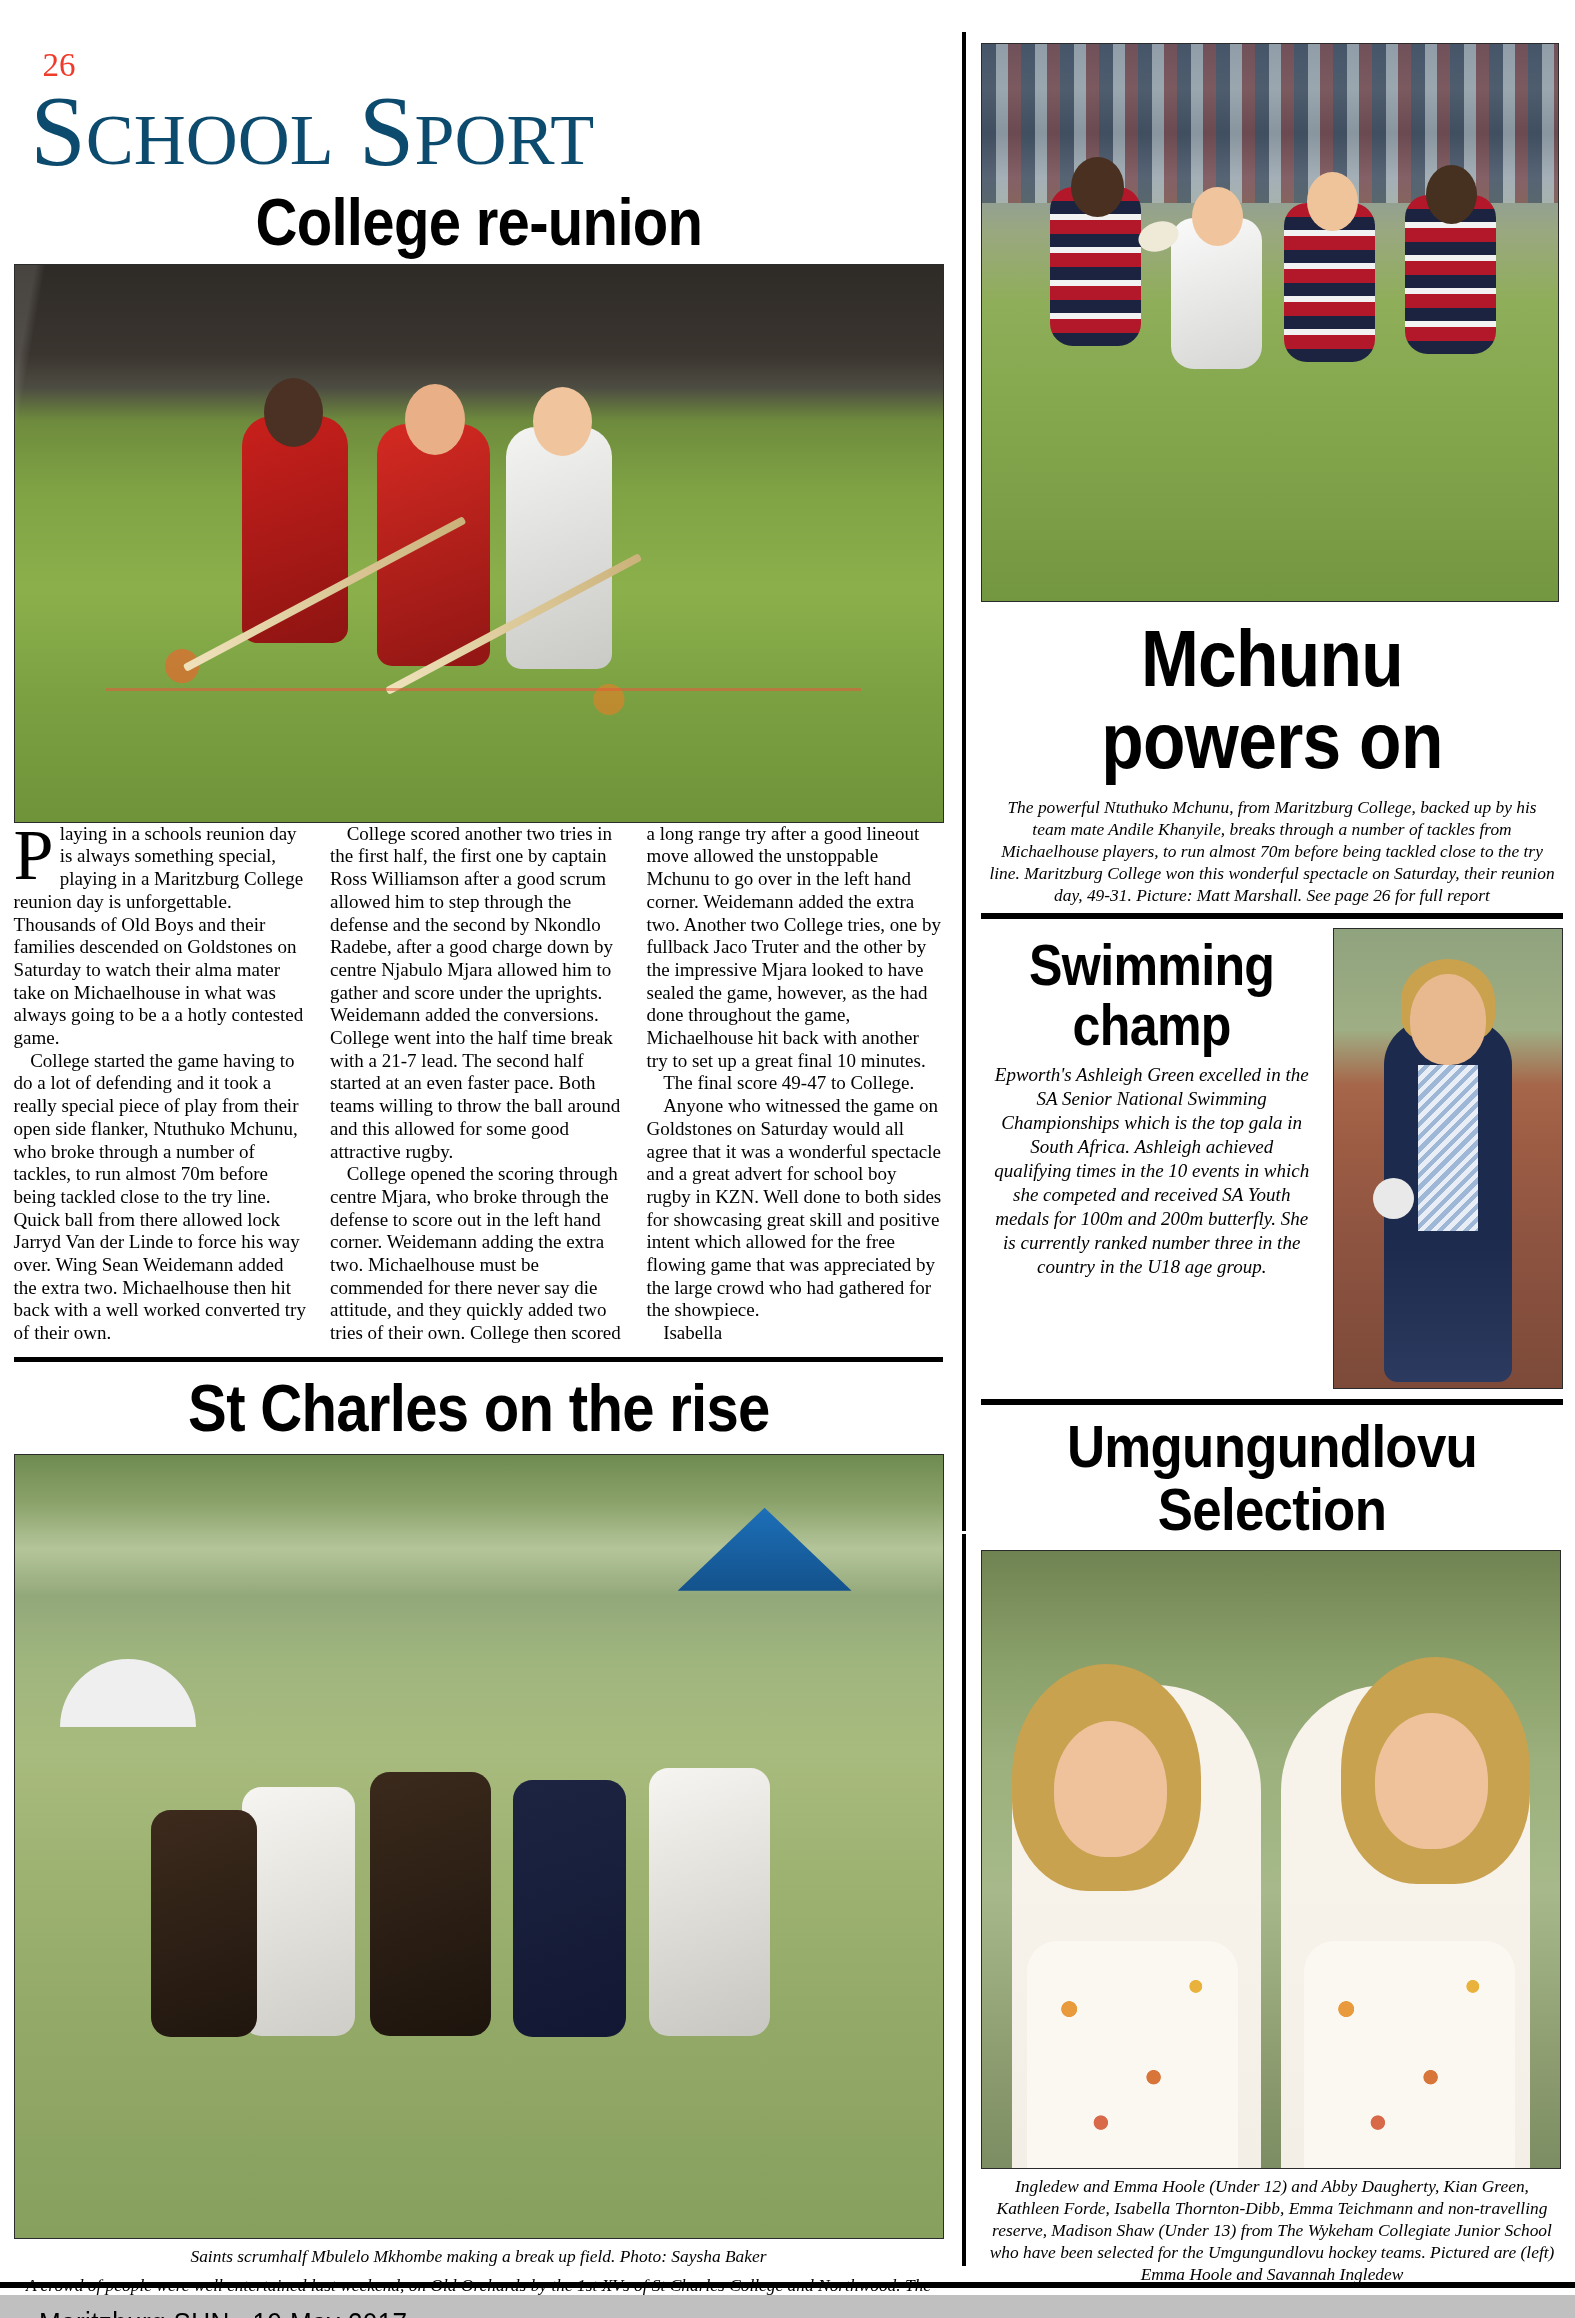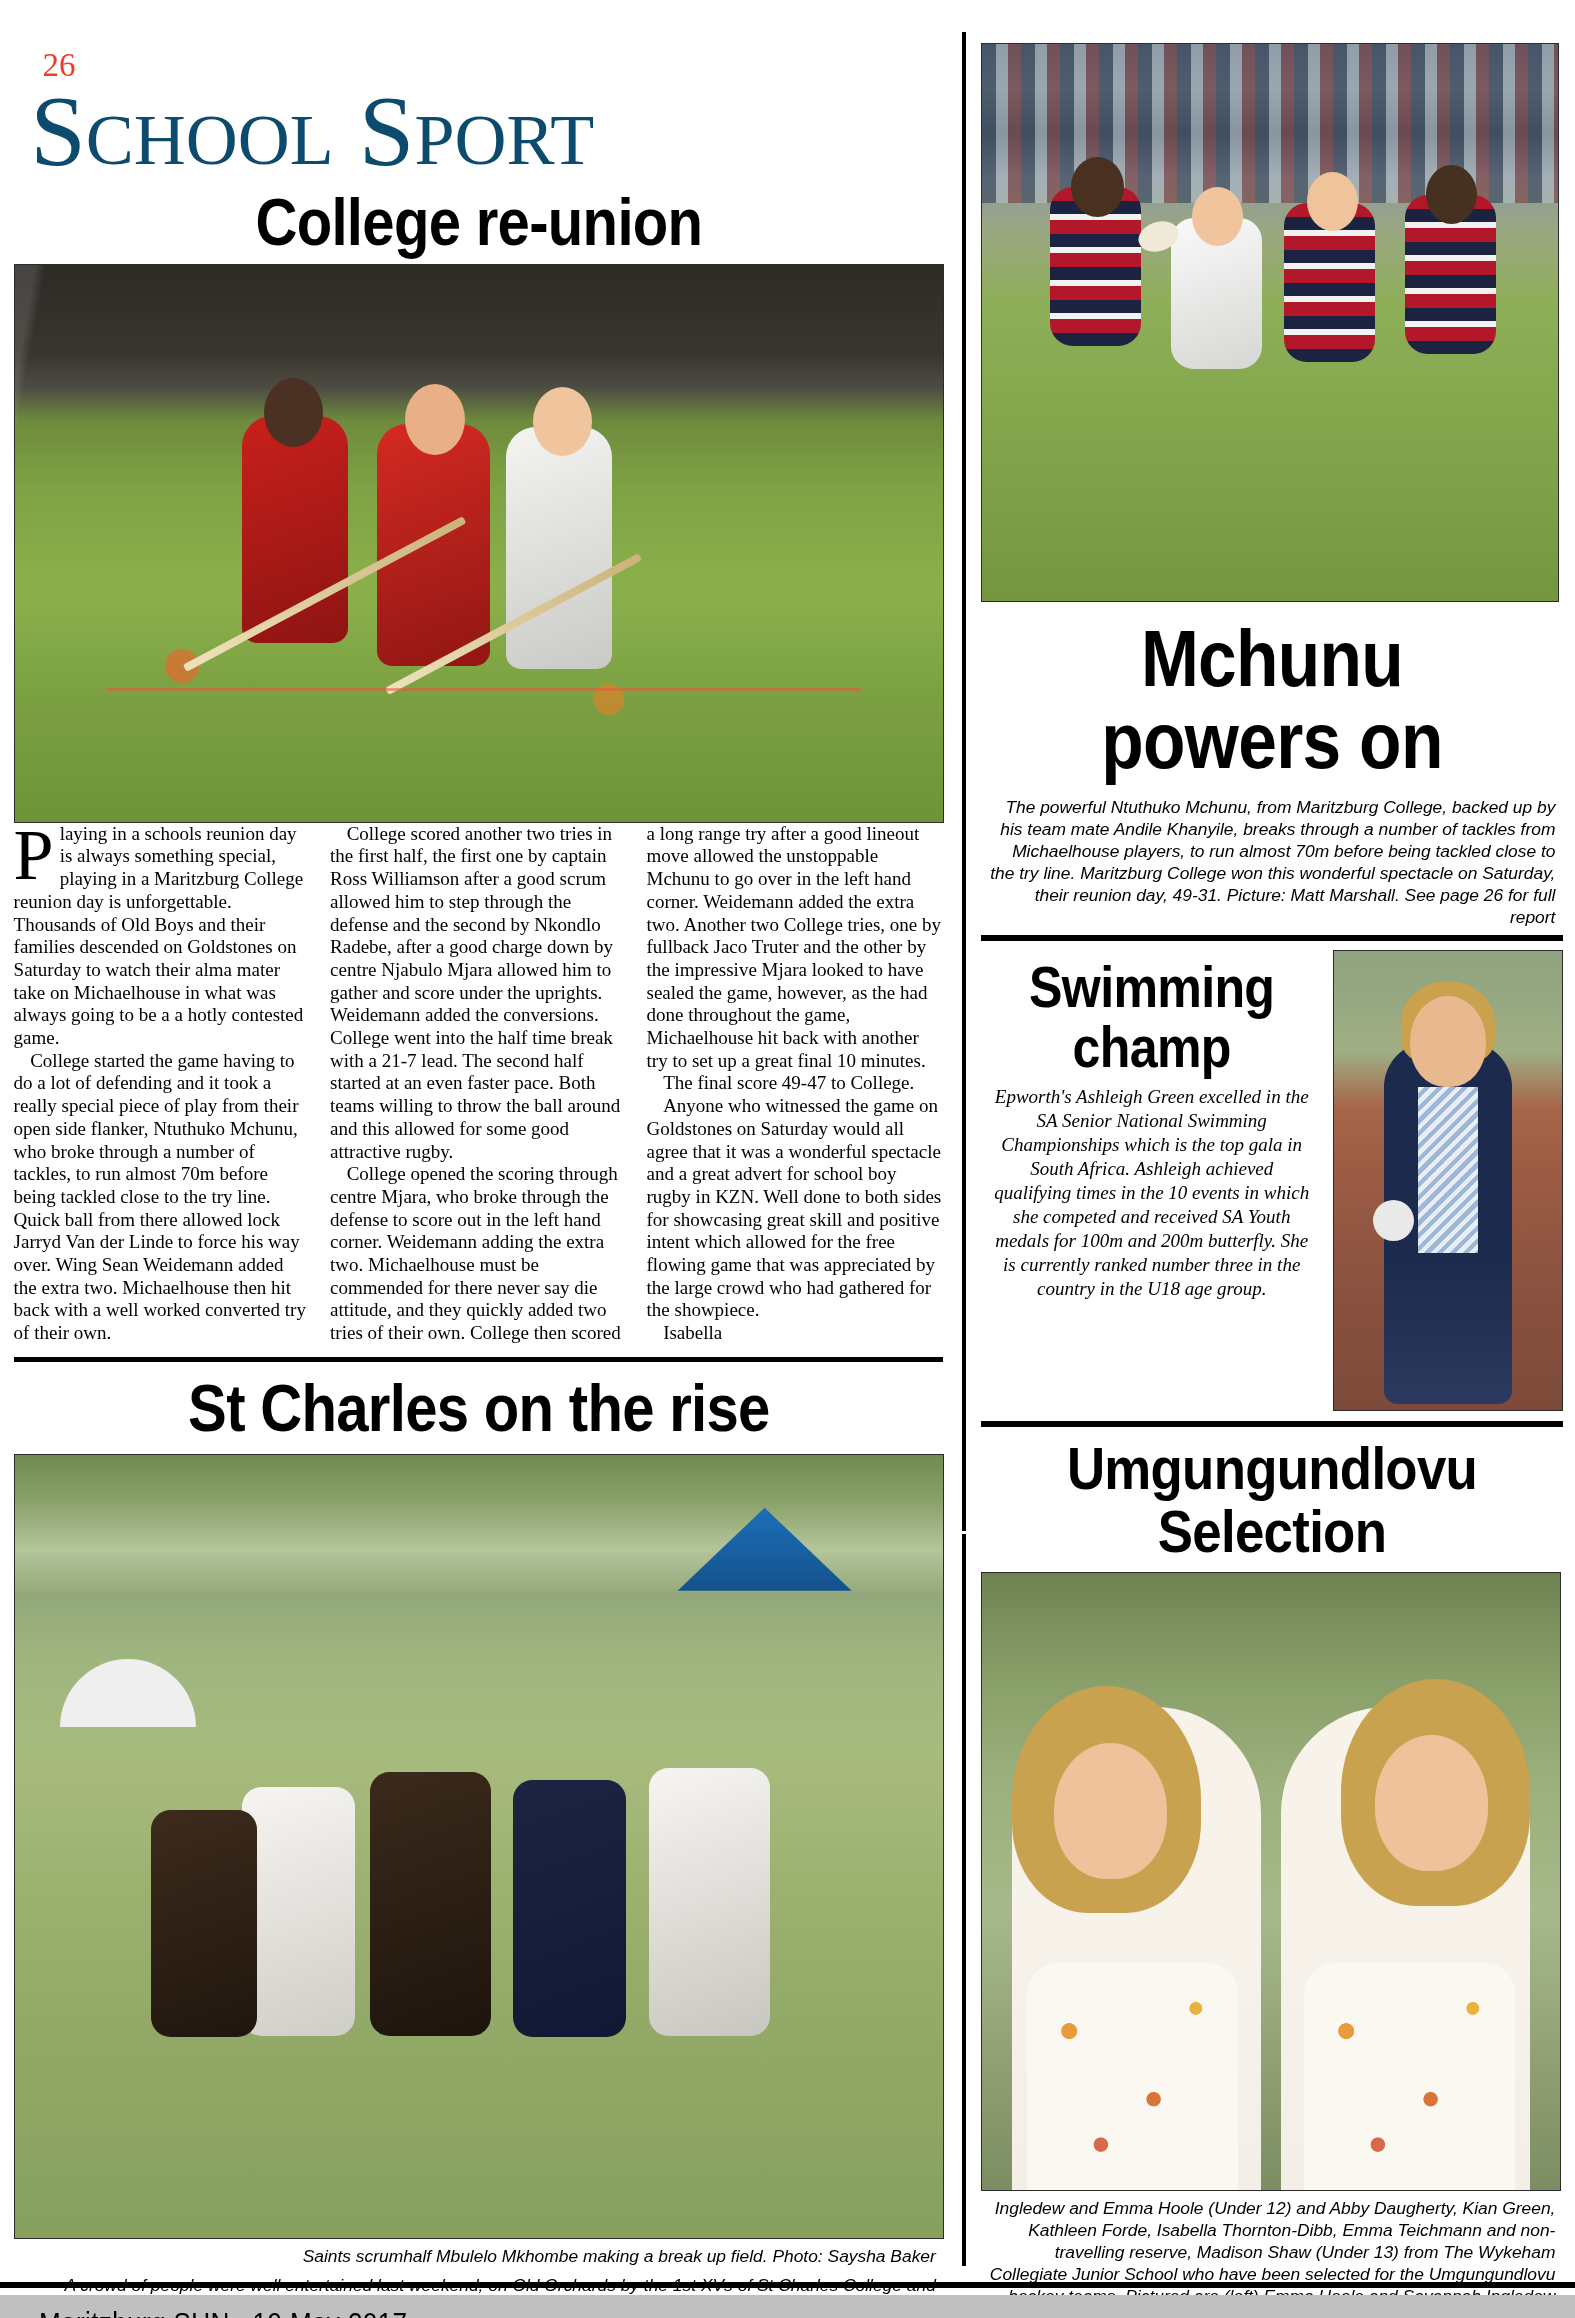--- a/index.html
+++ b/index.html
@@ -135,25 +135,25 @@
   .hg-floral{position:absolute;bottom:0;width:211px;height:227px;border-radius:30px 30px 0 0;
     background:
       radial-gradient(circle at 20% 30%, #e89a3c 0 7.6px, transparent 8.3px),
       radial-gradient(circle at 60% 60%, #d8763a 0 6.8px, transparent 7.6px),
       radial-gradient(circle at 80% 20%, #e8b23c 0 6px, transparent 6.8px),
       radial-gradient(circle at 35% 80%, #d86a4a 0 6.8px, transparent 7.6px),
       #fbf8f2;}
 
   
   .cap{
-    font-family:Liberation Sans, sans-serif;
+    font-family:Liberation Serif, serif;
     font-style:italic;
     font-size:18px;
     line-height:22.7px;
-    text-align:right;
+    text-align:center;
     margin:6px 7.6px 7.6px 7.6px;
   }
   .cap-small{font-size:17.4px;line-height:22px;}
 
   
   .bodycols{column-count:3;column-gap:19.6px;column-fill:balance;}
   .bodytext{
     font-family:"Liberation Serif", serif;
     font-size:19px;
     line-height:22.7px;

